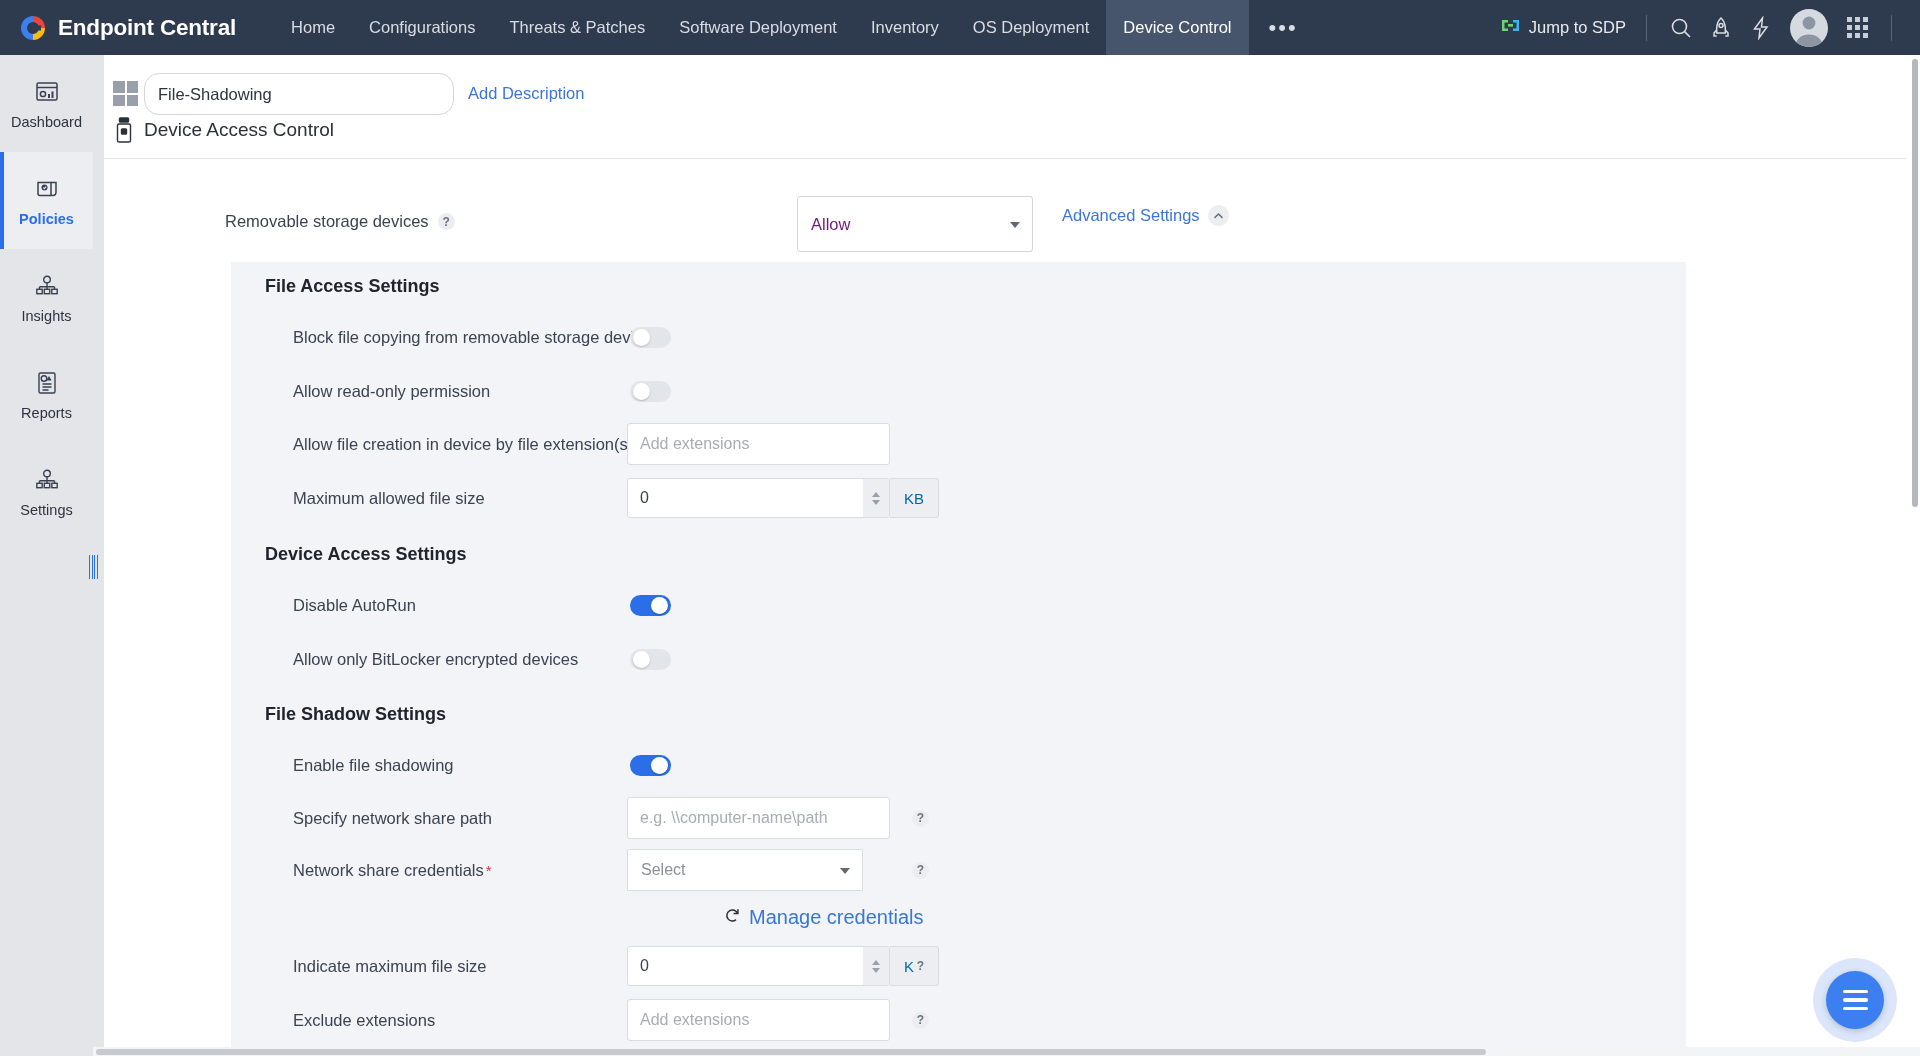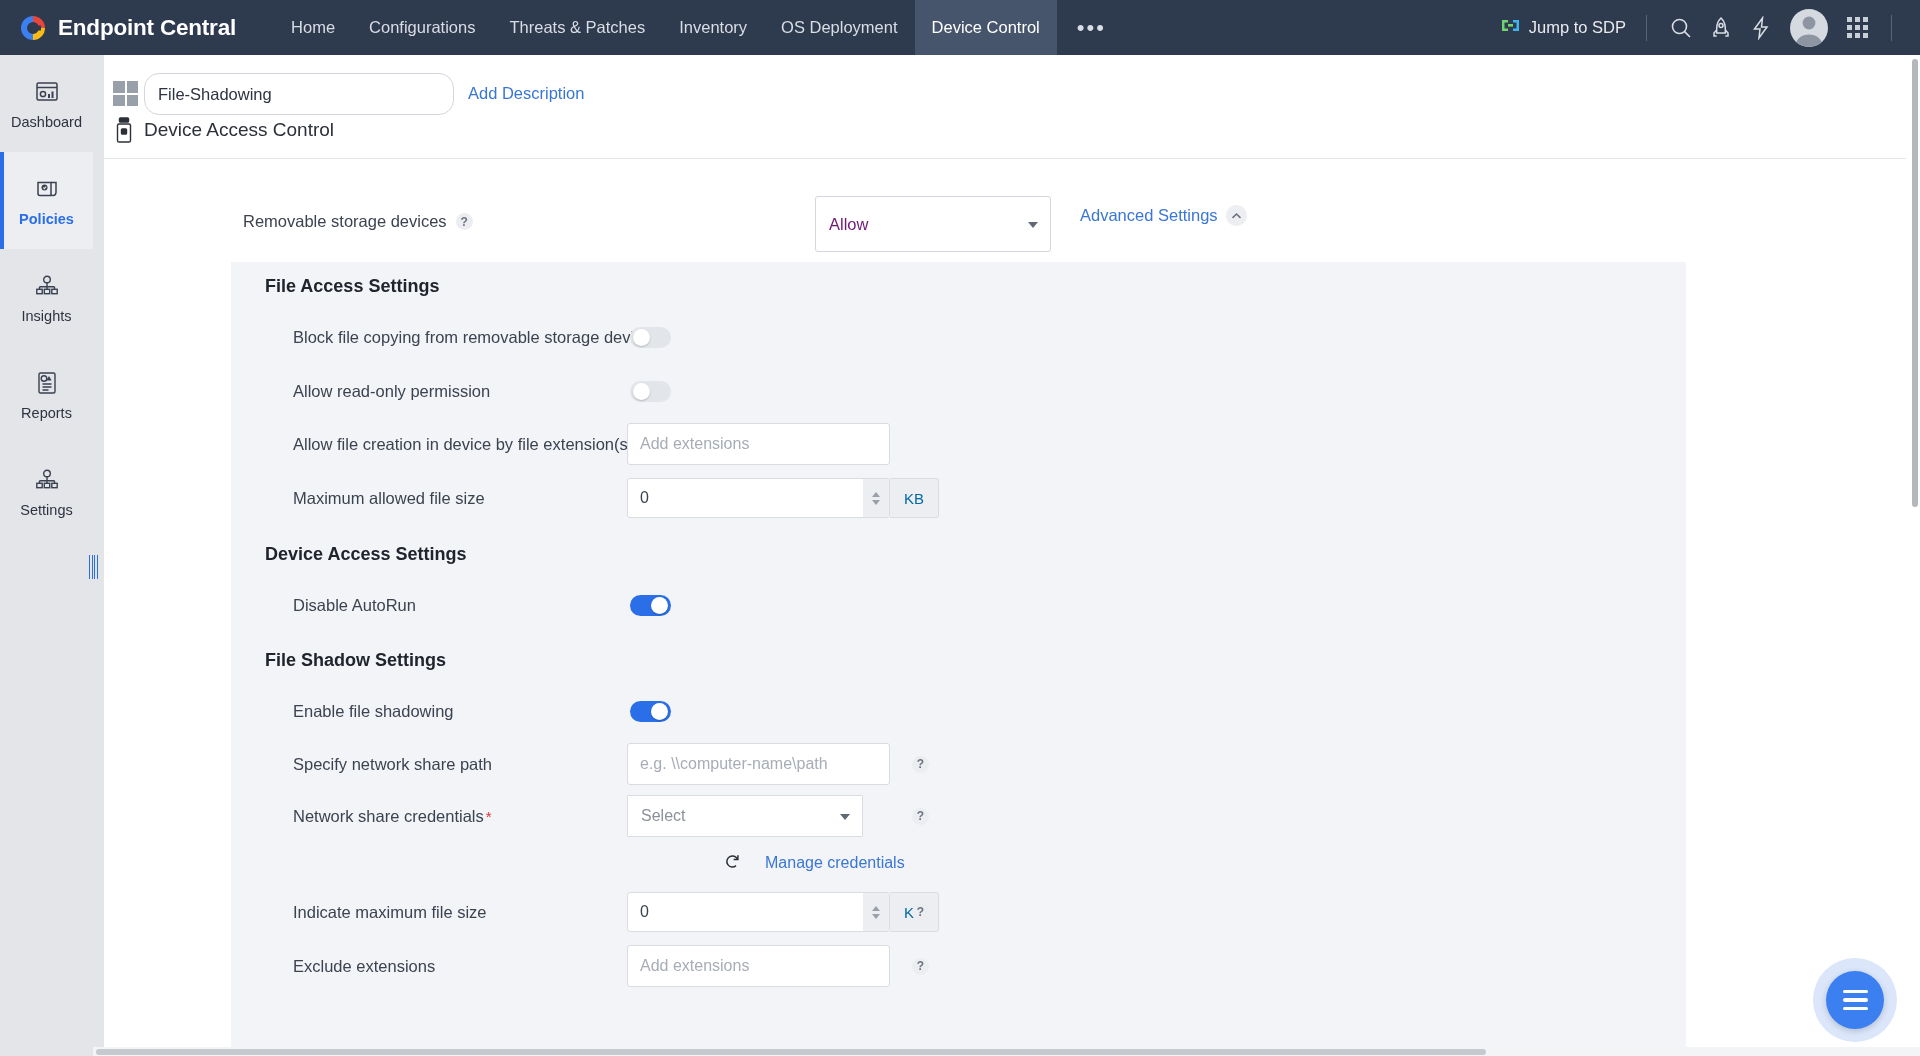--- a/index.html
+++ b/index.html
@@ -129,21 +129,21 @@
   }
   .dac-title-row {
     position: absolute; left: 11px; top: 62px;
     display: flex; align-items: center; gap: 11px;
   }
   .usb-icon { width: 18px; height: 26px; display:block; }
   .dac-title { font-size: 19px; color: #2c3038; }
 
   
   .rsd-row {
-    position: absolute; top: 135px; left: 19px;
+    position: absolute; top: 135px; left: 1px;
     width: 1802px; height: 72px;
   }
   .rsd-label {
     position: absolute; left: 131px; top: 22px;
     font-size: 16.5px; color: #3c4350;
     display: flex; align-items: center; gap: 9px;
   }
   .qmark {
     width: 17px; height: 17px; border-radius: 50%;
     background: #ebedf0; color: #6b7280;
@@ -264,22 +264,22 @@
     background: #fff; display: flex; align-items: center;
     padding: 0 13px; font-size: 16px; color: #8b909a;
     cursor: pointer;
   }
   .row-q {
     position: absolute; left: 681px;
     width: 17px; height: 17px;
   }
   .manage-cred {
     position: absolute; left: 493px;
-    display: flex; align-items: center; gap: 24px;
-    font-size: 16px; color: #3a76d4; cursor: pointer; text-align: right;
+    display: flex; align-items: center; gap: 8px;
+    font-size: 20px; color: #3a76d4; cursor: pointer; text-align: right;
   }
 
   
   .fab-halo {
     position: absolute; right: 16px; bottom: 14px;
     width: 84px; height: 84px; border-radius: 50%;
     background: #dbe6fb; z-index: 50;
     display: flex; align-items: center; justify-content: center;
   }
   .fab {
@@ -325,20 +325,21 @@
         <rect x="13" y="12.5" width="10" height="5" fill="#2e3a4e"></rect>
       </svg>
     </span>
     <span class="brand-name">Endpoint Central</span>
   </div>
 
   <nav class="nav">
     <div class="nav-item">Home</div>
     <div class="nav-item">Configurations</div>
     <div class="nav-item">Threats &amp; Patches</div>
+    <div class="nav-item">Software Deployment</div>
     <div class="nav-item">Inventory</div>
     <div class="nav-item">OS Deployment</div>
     <div class="nav-item active">Device Control</div>
     <div class="nav-more">•••</div>
   </nav>
 
   <div class="top-right">
     <div class="jump-sdp">
       <span>
         <svg width="21" height="19" viewBox="0 0 21 19">
@@ -542,20 +543,26 @@
       <span class="sec-title">Device Access Settings</span>
     </div>
 
     <div class="frow" style="height:54px;">
       <span class="frow-label">Disable AutoRun</span>
       <span class="toggle on">
           <i></i>
         </span>
     </div>
 
+    <div class="frow" style="height:54px;">
+      <span class="frow-label">Allow only BitLocker encrypted devices</span>
+      <span class="toggle">
+          <i></i>
+        </span>
+    </div>
 
     <div style="height:48px;display:flex;align-items:center;margin-top:4px;">
       <span class="sec-title">File Shadow Settings</span>
     </div>
 
     <div class="frow" style="height:54px;">
       <span class="frow-label">Enable file shadowing</span>
       <span class="toggle on">
           <i></i>
         </span>

